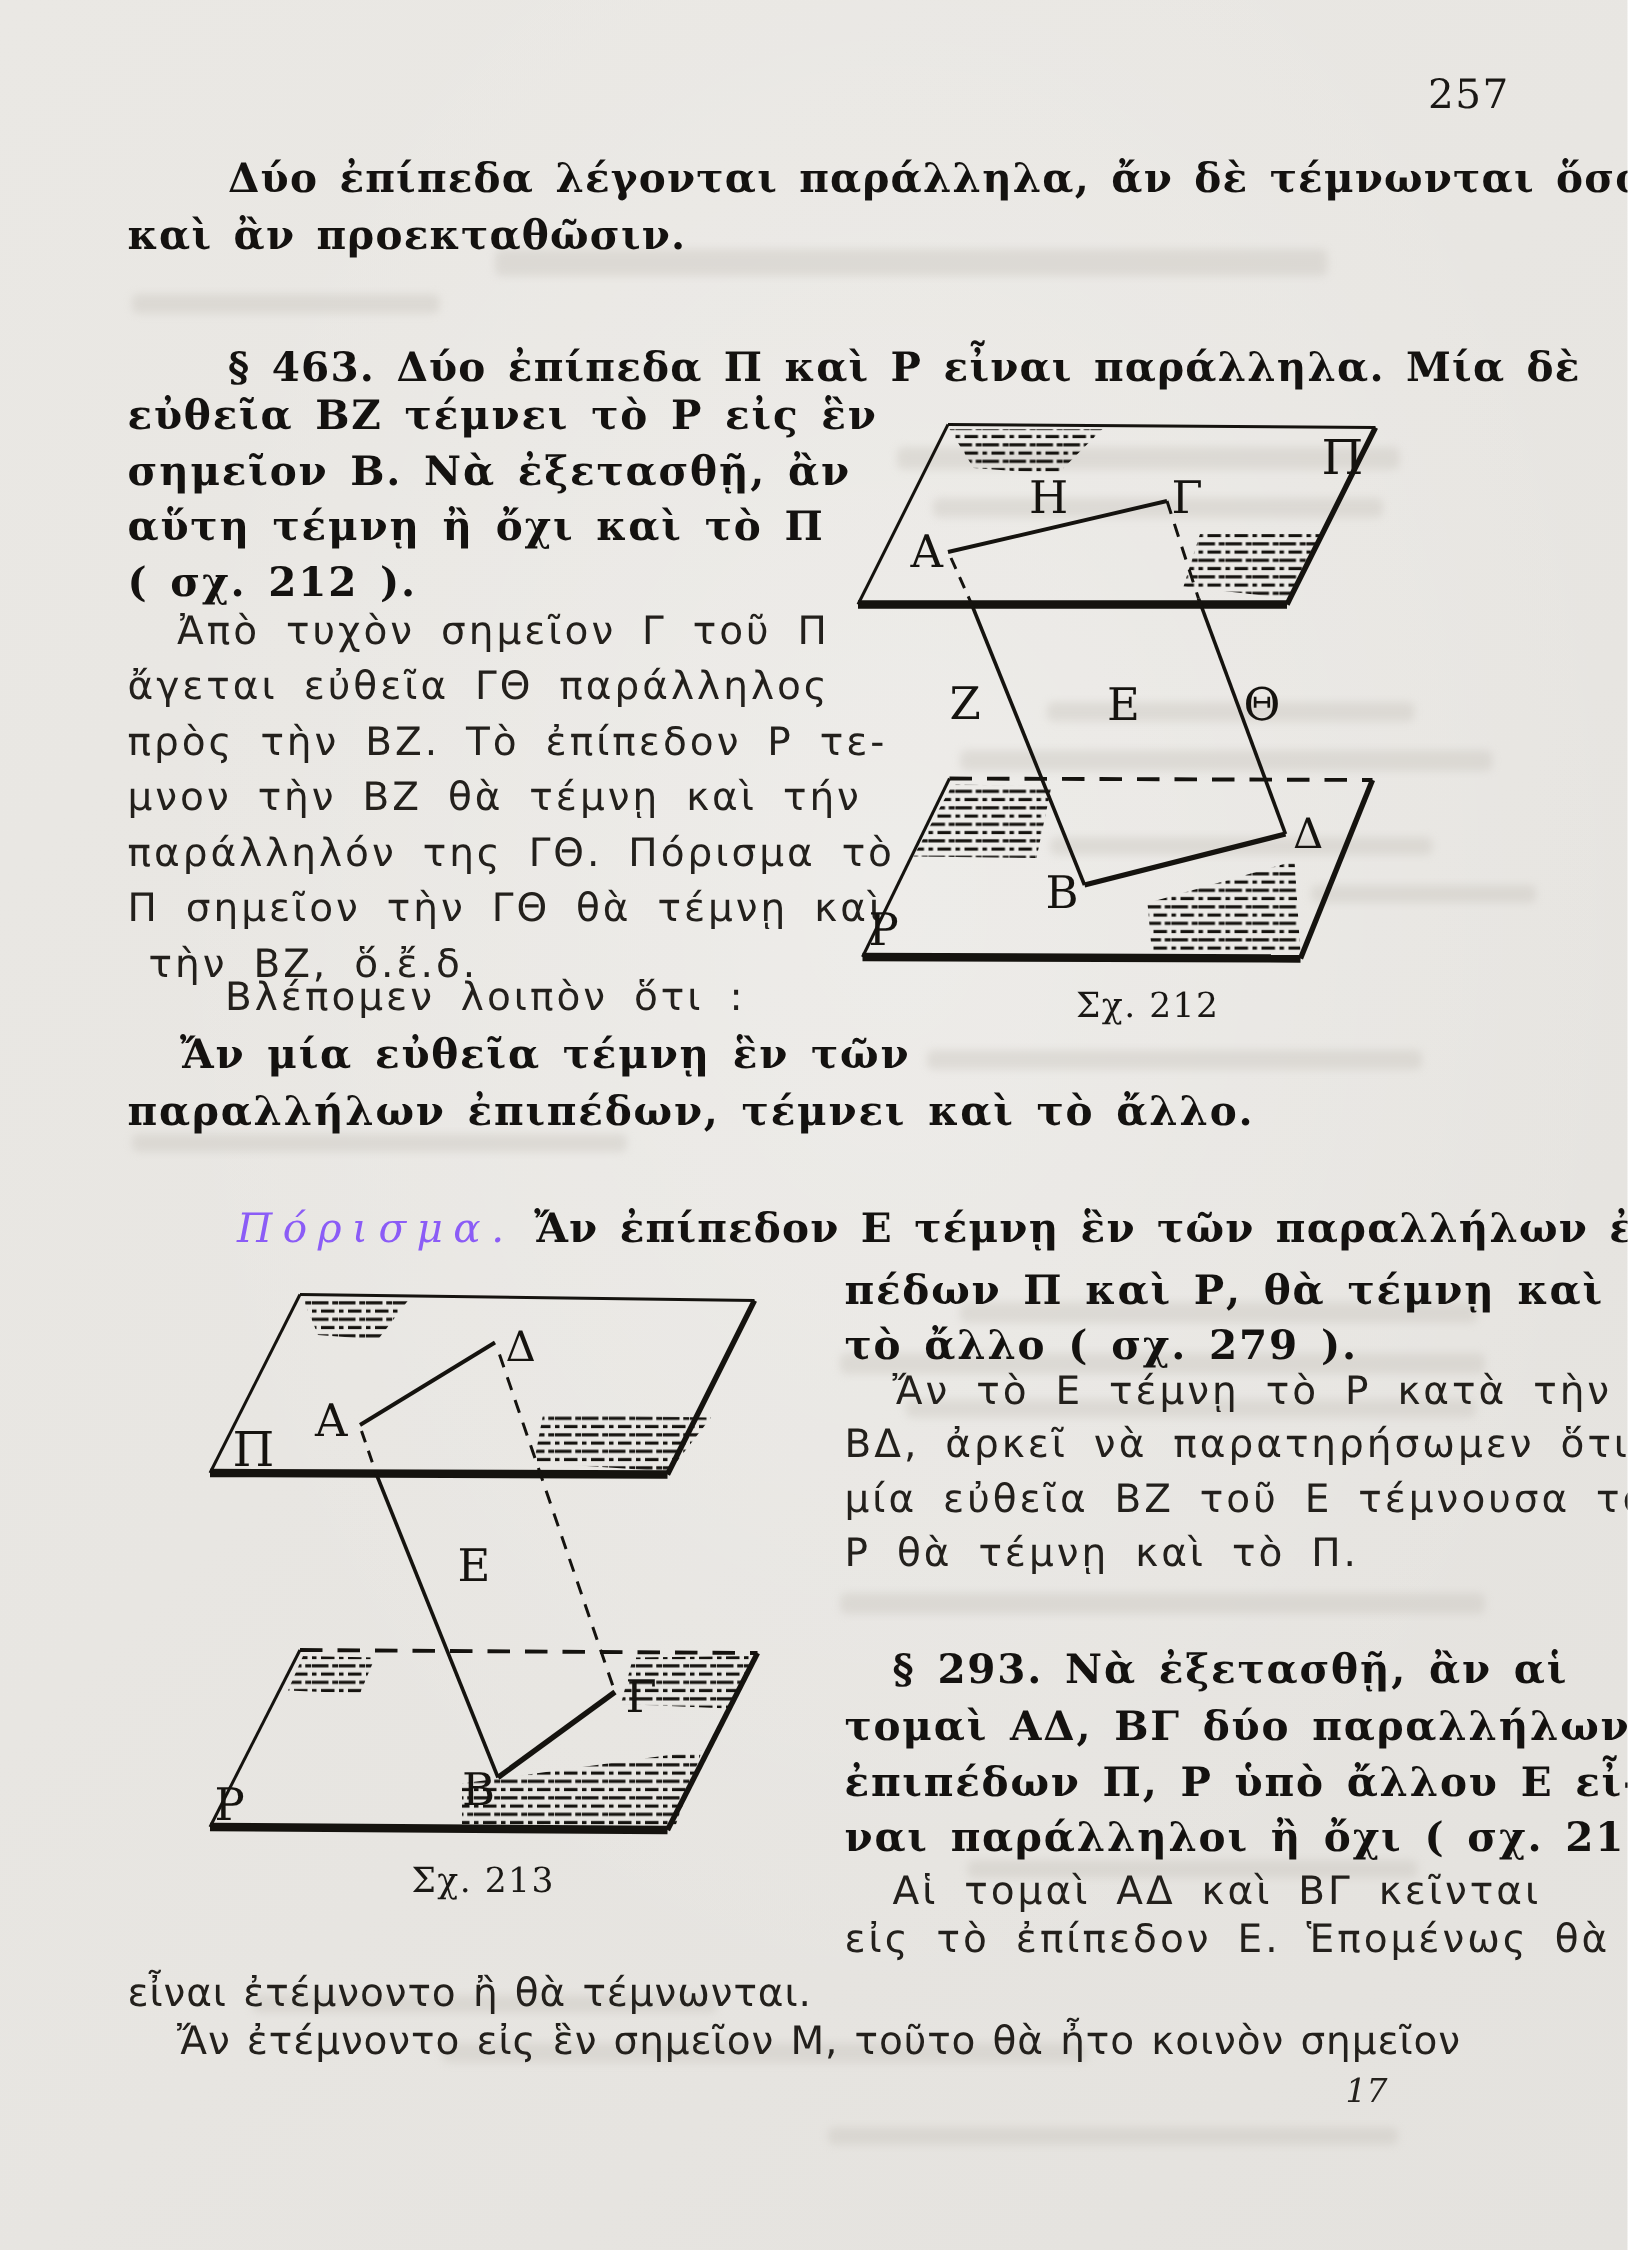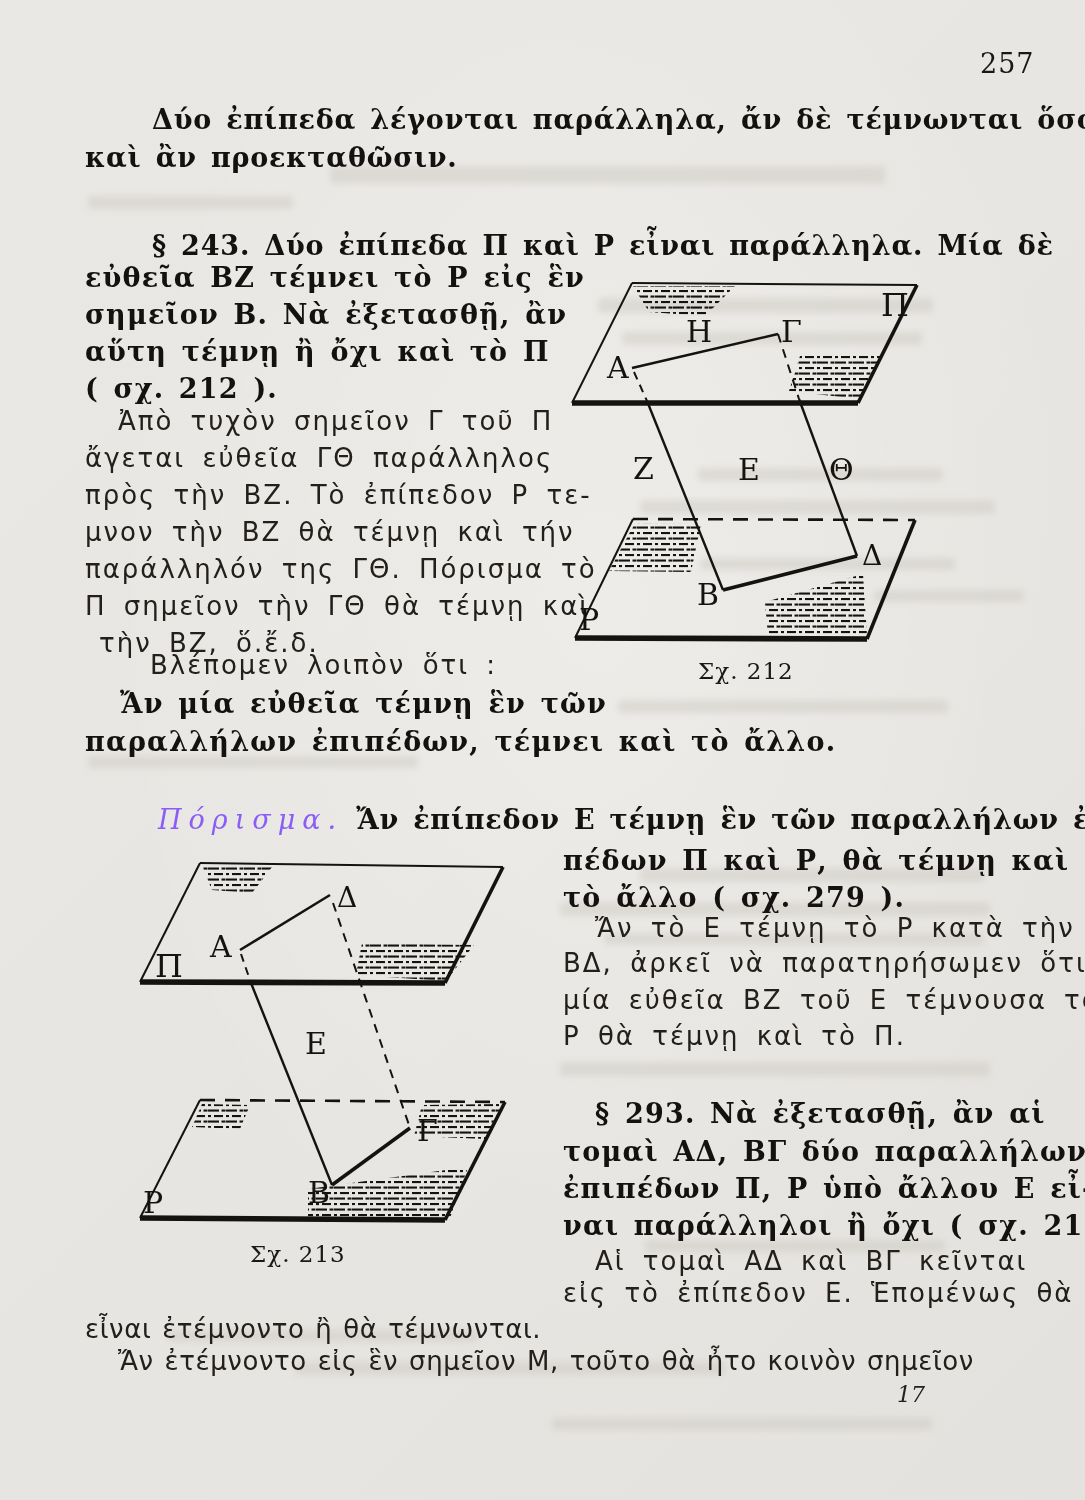--- a/index.html
+++ b/index.html
@@ -12,22 +12,22 @@
     color:#1d1a17;
   }
   .ln{position:absolute;white-space:nowrap;line-height:1;z-index:2;}
   
   .r{font-family:"DejaVu Sans",sans-serif;font-size:26px;letter-spacing:2px;word-spacing:7px;color:#23201c;}
   .rw{font-family:"DejaVu Sans",sans-serif;font-size:26px;letter-spacing:.6px;word-spacing:2px;color:#23201c;}
   
   .b{font-family:"DejaVu Serif",serif;font-weight:700;font-size:27px;letter-spacing:1.2px;word-spacing:4px;color:#141210;}
   .bw{font-family:"DejaVu Serif",serif;font-weight:700;font-size:27px;letter-spacing:.8px;word-spacing:4px;color:#141210;}
   .porisma-label{font-family:"DejaVu Serif",serif;font-style:italic;font-weight:400;font-size:27px;letter-spacing:7px;color:#8b5cf6;}
-  .caption{font-family:"DejaVu Serif",serif;font-size:23px;letter-spacing:1px;color:#1a1815;text-align:left;}
-  .pagenum{font-family:"DejaVu Serif",serif;font-size:27px;letter-spacing:1px;color:#1a1815;margin-left:28px;}
+  .caption{font-family:"DejaVu Serif",serif;font-size:23px;letter-spacing:1px;color:#1a1815;text-align:right;}
+  .pagenum{font-family:"DejaVu Serif",serif;font-size:27px;letter-spacing:1px;color:#1a1815;}
   .sig{font-family:"DejaVu Serif",serif;font-style:italic;font-size:22px;color:#24211d;margin-left:13px;}
   figure{margin:0;position:absolute;z-index:2;}
   svg text{font-family:"DejaVu Serif",serif;fill:#15130f;}
   .ghost{position:absolute;z-index:1;background:#c9c5be;opacity:.42;filter:blur(3px);border-radius:4px;}
 </style>
 </head>
 <body>
 
 <div class="ghost" style="left:330px;top:166px;width:555px;height:18px"></div>
 <div class="ghost" style="left:88px;top:196px;width:205px;height:13px"></div>
@@ -46,21 +46,21 @@
 <div class="ghost" style="left:645px;top:1240px;width:300px;height:12px"></div>
 <div class="ghost" style="left:168px;top:1330px;width:310px;height:12px"></div>
 <div class="ghost" style="left:295px;top:1362px;width:430px;height:13px"></div>
 <div class="ghost" style="left:552px;top:1418px;width:380px;height:12px"></div>
 
 <div class="ln pagenum" style="left:952px;top:50px">257</div>
 
 <div class="ln bw" style="left:152px;top:106px">Δύο ἐπίπεδα λέγονται παράλληλα, ἄν δὲ τέμνωνται ὅσον</div>
 <div class="ln bw" style="left:85px;top:144px">καὶ ἂν προεκταθῶσιν.</div>
 
-<div class="ln bw" style="left:152px;top:232px">§ 243. Δύο ἐπίπεδα Π καὶ Ρ εἶναι παράλληλα. Μία δὲ</div>
+<div class="ln bw" style="left:152px;top:232px">§ 463. Δύο ἐπίπεδα Π καὶ Ρ εἶναι παράλληλα. Μία δὲ</div>
 <div class="ln b" style="left:85px;top:264px">εὐθεῖα ΒΖ τέμνει τὸ Ρ εἰς ἓν</div>
 <div class="ln b" style="left:85px;top:301px">σημεῖον Β. Νὰ ἐξετασθῇ, ἂν</div>
 <div class="ln b" style="left:85px;top:338px">αὕτη τέμνῃ ἢ ὄχι καὶ τὸ Π</div>
 <div class="ln b" style="left:85px;top:375px">( σχ. 212 ).</div>
 
 <div class="ln r" style="left:118px;top:408px">Ἀπὸ τυχὸν σημεῖον Γ τοῦ Π</div>
 <div class="ln r" style="left:85px;top:445px">ἄγεται εὐθεῖα ΓΘ παράλληλος</div>
 <div class="ln r" style="left:85px;top:482px">πρὸς τὴν ΒΖ. Τὸ ἐπίπεδον Ρ τε-</div>
 <div class="ln r" style="left:85px;top:519px">μνον τὴν ΒΖ θὰ τέμνῃ καὶ τήν</div>
 <div class="ln r" style="left:85px;top:556px">παράλληλόν της ΓΘ. Πόρισμα τὸ</div>

